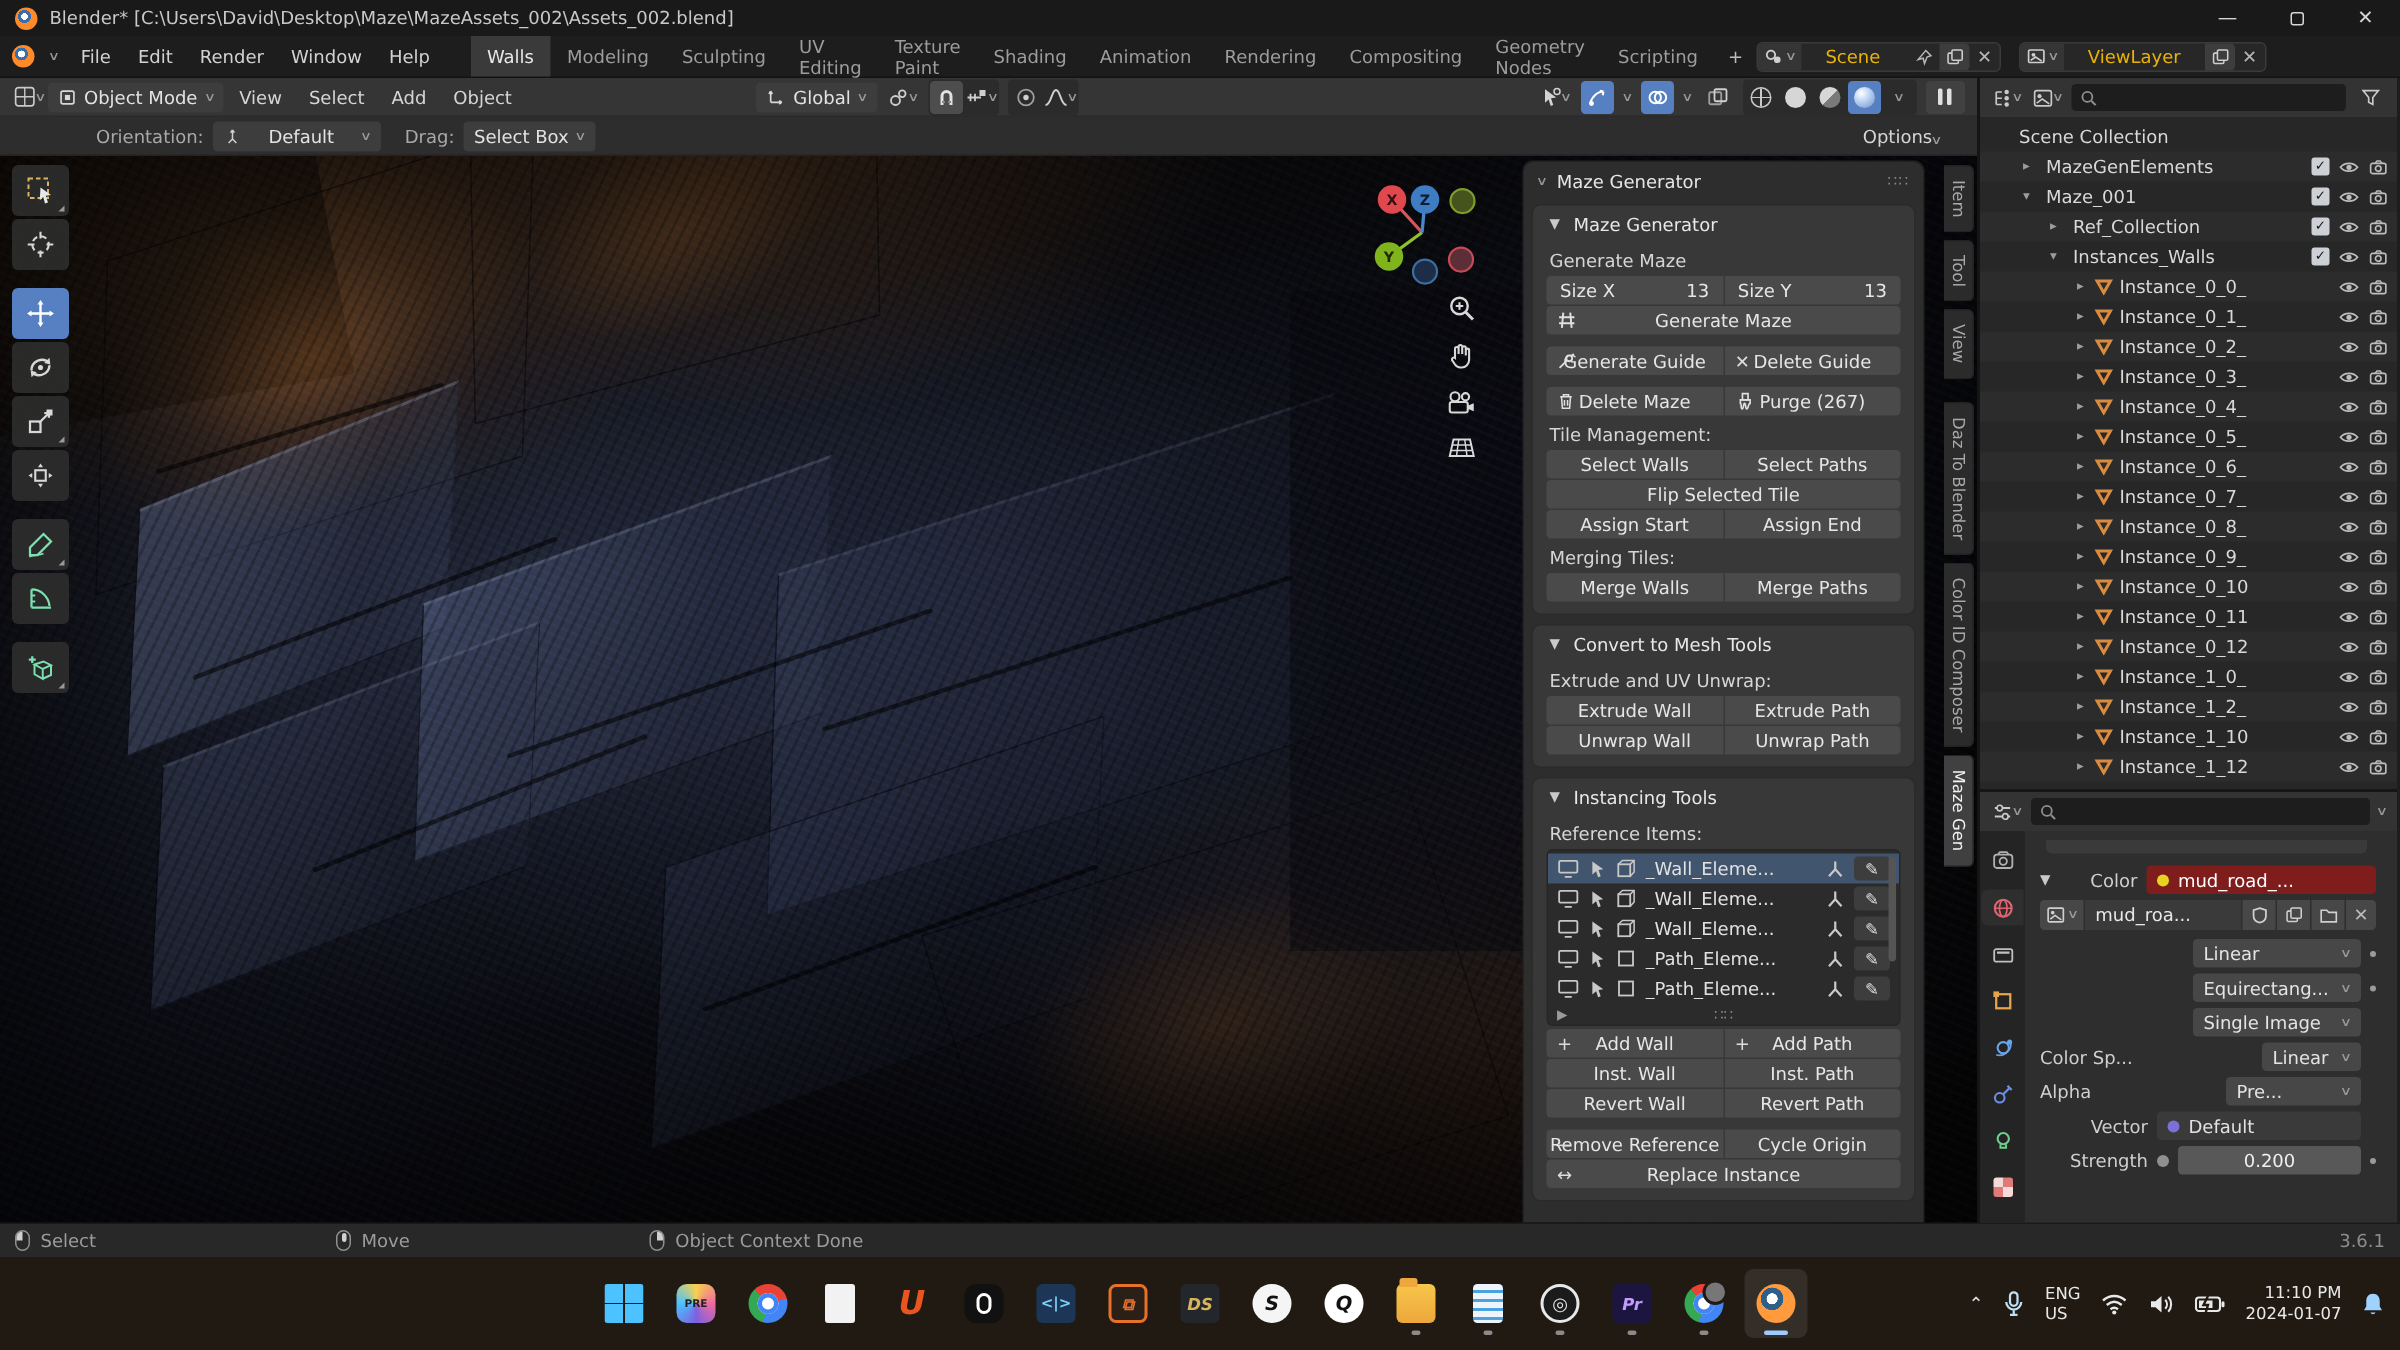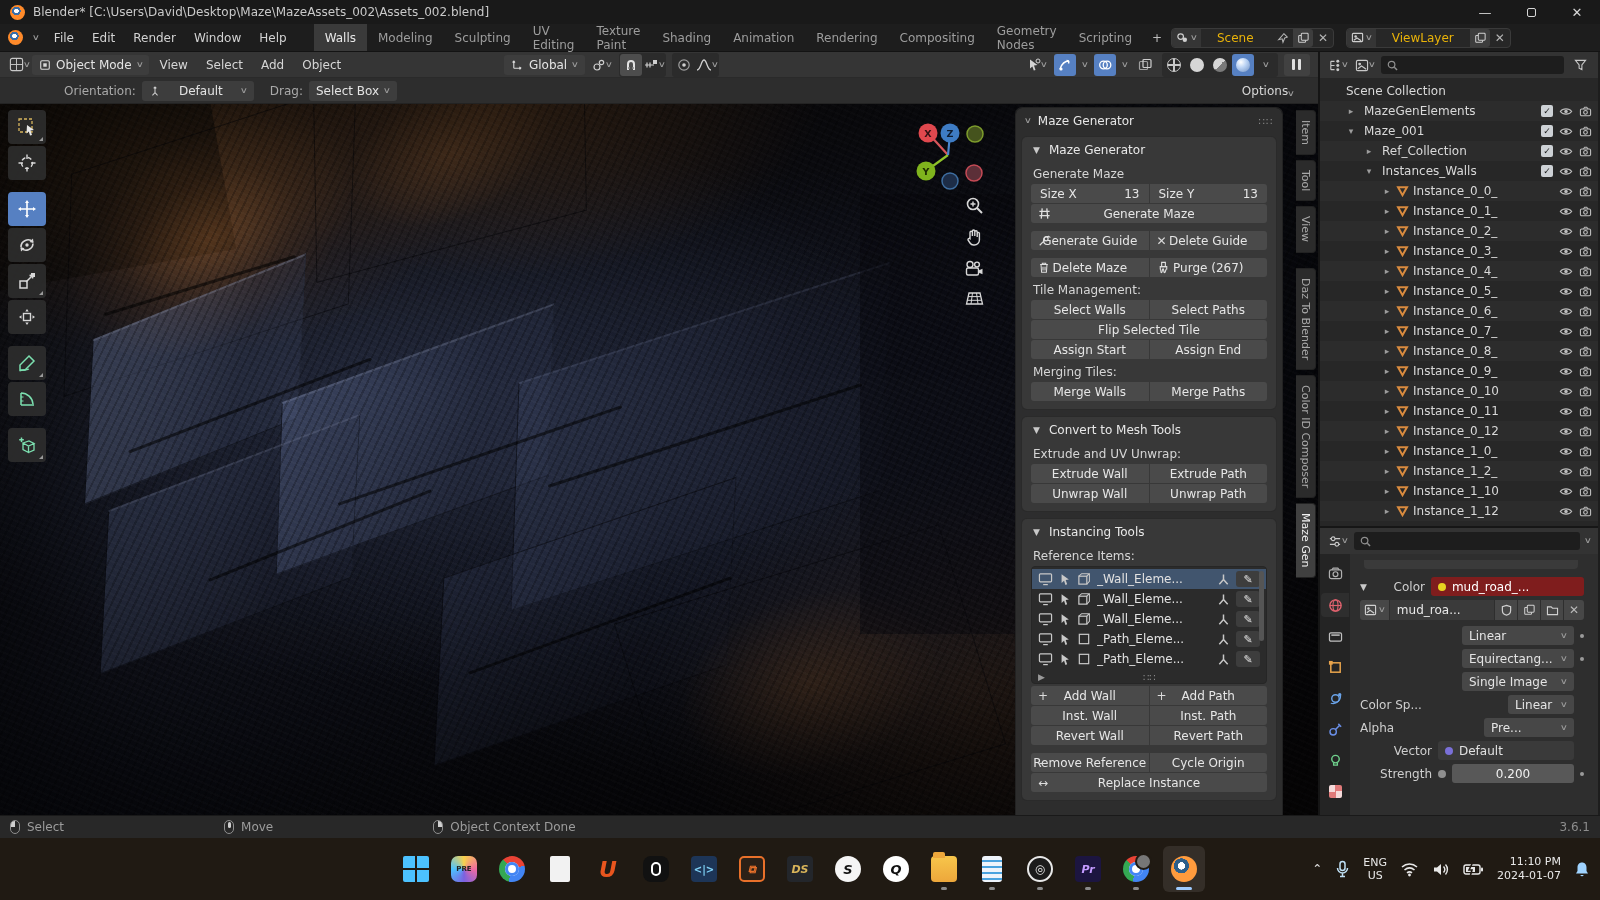--- a/index.html
+++ b/index.html
@@ -215,21 +215,21 @@
   .daz-studio .appic{background:#23262b;color:#d8b45a;font-size:11px;border-radius:4px}
   .sketchfab .appic{background:#f5f5f5;border-radius:50%;color:#111;font-size:13px}
   .app-badge .appic{background:#fff;border-radius:50%;color:#111;font-size:13px}
   .file-explorer .appic{background:linear-gradient(#f7c64b,#eda73b);border-radius:4px;position:relative}
   .file-explorer .appic::before{content:"";position:absolute;left:2px;top:-4px;width:12px;height:6px;background:#eda73b;border-radius:2px 2px 0 0}
   .notes .appic{background:#eef4fb;border-radius:3px;width:20px;height:26px;background-image:repeating-linear-gradient(#0000 0 4px,#4aa3df 4px 6px)}
   .obs .appic{background:#1b1b1b;border-radius:50%;border:2px solid #e8e8e8;color:#e8e8e8;font-size:12px}
   .premiere-pro .appic{background:#1c1540;color:#c49bff;font-size:11px;border-radius:4px}
   .blender .appic{border-radius:50%;background:radial-gradient(circle at 40% 38%,#fff 0 16%,#2d5f8a 17% 33%,#ff9b3d 34% 100%)}
   .tray{position:absolute;right:10px;top:0;bottom:0;display:flex;align-items:center;gap:13px;color:#e8e8e8}
-  .tray .two-line{text-align:center;font-size:11px;line-height:13px}
+  .tray .two-line{font-size:11px;line-height:13px}
   .tray .clock{text-align:right;font-size:11px;line-height:14px}
   .caret-up{font-size:12px;color:#e0e0e0}
 </style>
 </head>
 <body>
 
 <div class="screen">
 
   <div class="titlebar">
     <span class="blogo"></span>

